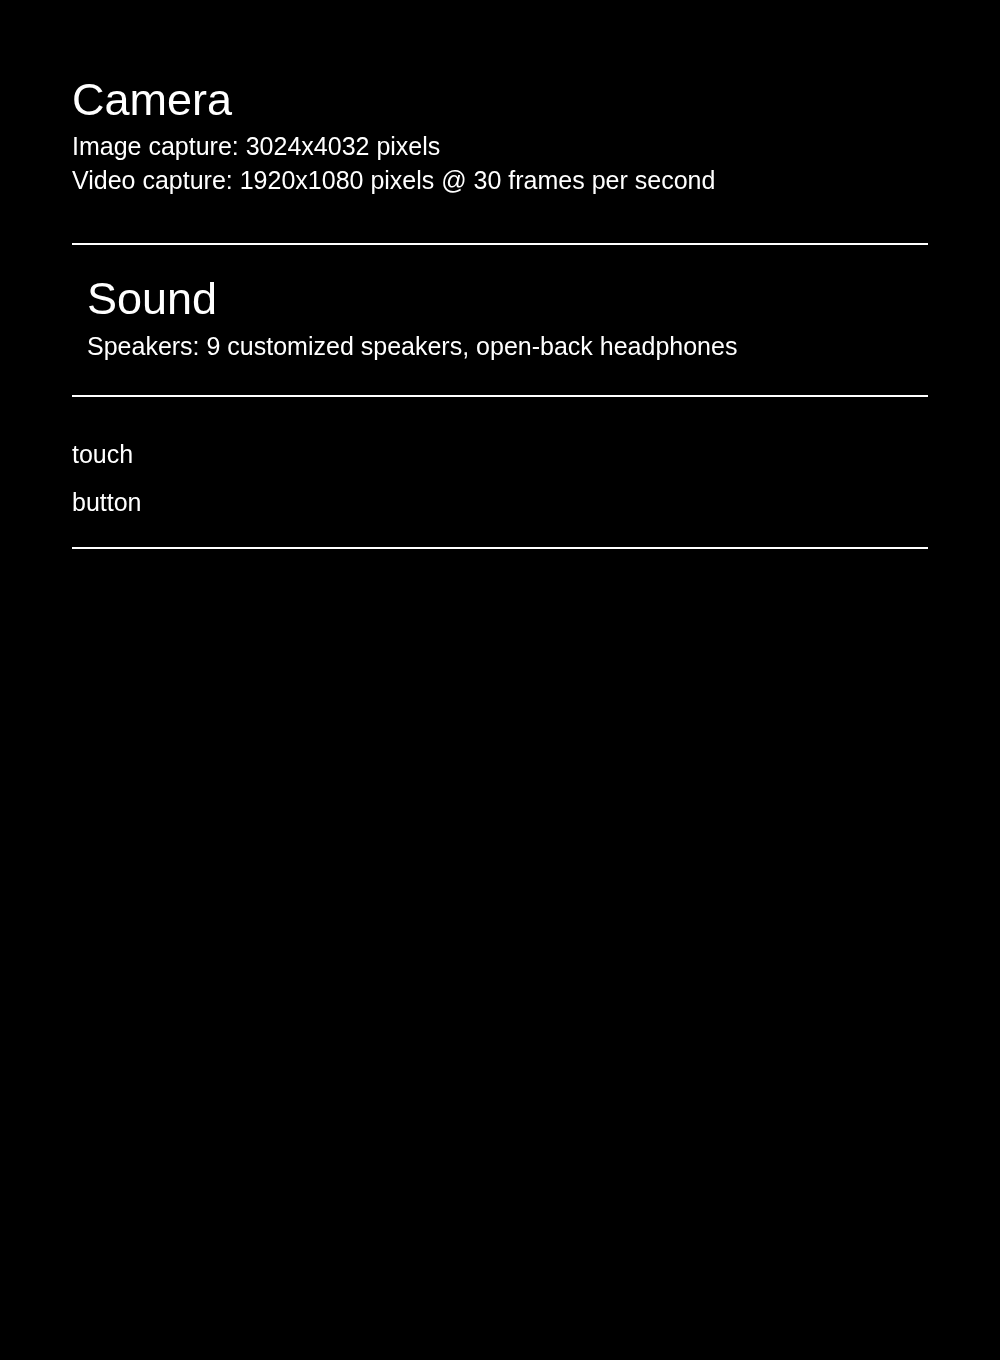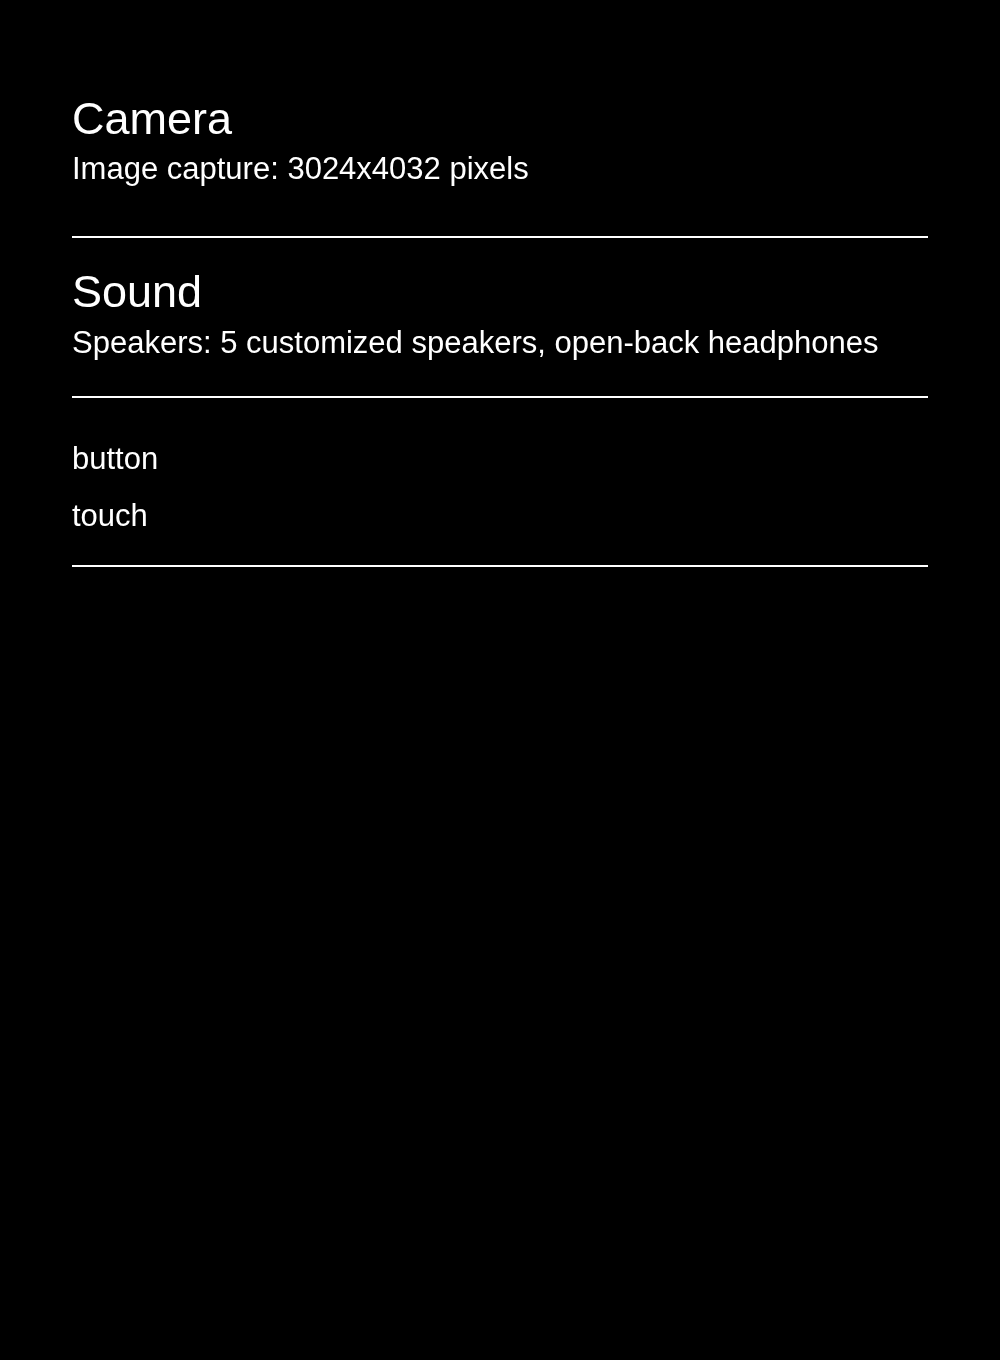--- a/index.html
+++ b/index.html
@@ -13,88 +13,89 @@
     overflow: hidden;
     font-family: "Liberation Sans", sans-serif;
     color: #ffffff;
   }
   .page {
     position: relative;
     width: 1000px;
     height: 1090px;
     background: #000000;
     box-sizing: border-box;
-    padding: 95px 72px 0 72px;
+    padding: 76px 72px 0 72px;
   }
   .spec-section {
     margin: 0;
   }
   .section-title {
     font-size: 45px;
     font-weight: 400;
     line-height: 1.05;
     letter-spacing: 0px;
     margin: 0 0 6px 0;
     color: #ffffff;
   }
   .section-lines {
-    font-size: 31px;
+    font-size: 25px;
     line-height: 1.37;
     color: #ffffff;
     letter-spacing: 0px;
   }
   .section-lines .line {
     display: block;
   }
   .divider {
     height: 0;
     border: none;
     border-top: 2px solid #ffffff;
     margin: 0;
     width: 100%;
   }
   
   .sec-camera { padding-top: 0; }
   .sec-camera .section-lines { line-height: 1.36; }
   .div-1 { margin-top: 46px; }
-  .sec-sound { padding-top: 30px; }
+  .sec-sound { padding-top: 30px; margin-left: 15px; }
   .div-2 { margin-top: 32px; }
   .sec-control { padding-top: 32px; }
   .sec-control .section-lines .line { margin-bottom: 14px; }
   .sec-control .section-lines { padding-top: 8px; }
   .div-3 { margin-top: 28px; }
   .sec-batteries { padding-top: 38px; }
 </style>
 </head>
 <body>
 
 <div class="page">
 
   <section class="spec-section sec-camera">
     <h2 class="section-title">Camera</h2>
     <div class="section-lines">
       <span class="line">Image capture: 3024x4032 pixels</span>
+      <span class="line">Video capture: 1920x1080 pixels @ 30 frames per second</span>
     </div>
   </section>
 
   <hr class="divider div-1">
 
   <section class="spec-section sec-sound">
     <h2 class="section-title">Sound</h2>
     <div class="section-lines">
-      <span class="line">Speakers: 5 customized speakers, open-back headphones</span>
+      <span class="line">Speakers: 9 customized speakers, open-back headphones</span>
     </div>
   </section>
 
   <hr class="divider div-2">
 
   <section class="spec-section sec-control">
     <div class="section-lines">
+      <span class="line">touch</span>
       <span class="line">button</span>
-      <span class="line">touch</span>
     </div>
   </section>
 
   <hr class="divider div-3">
 
   <section class="spec-section sec-batteries">
   </section>
 
 </div>
 

